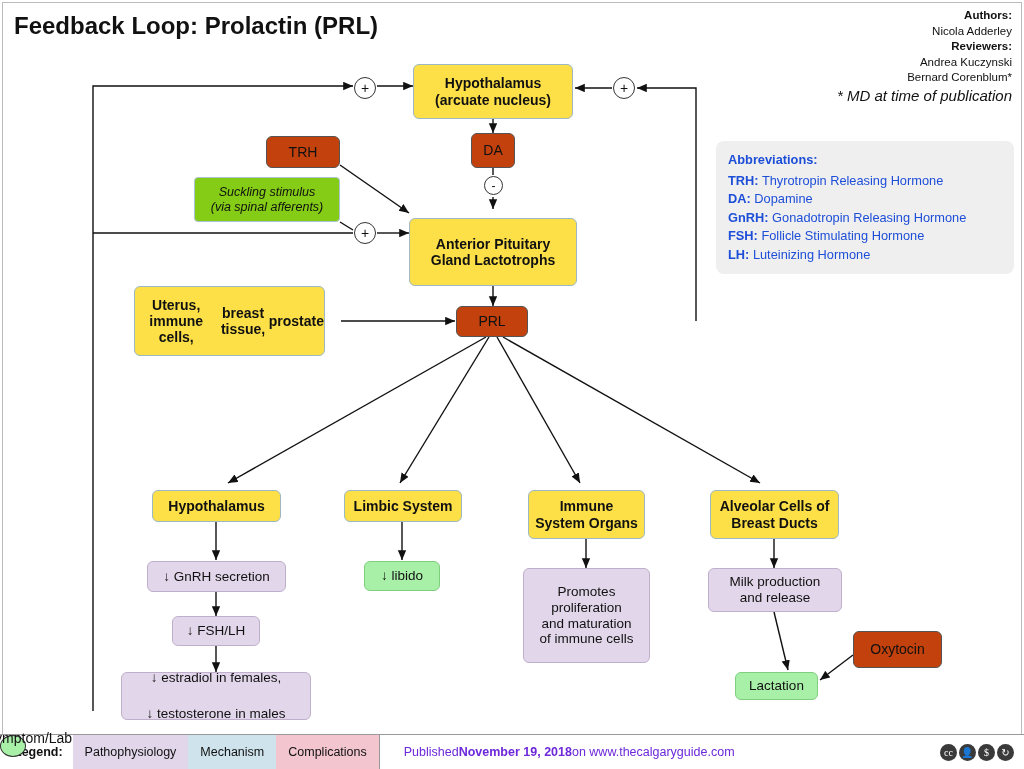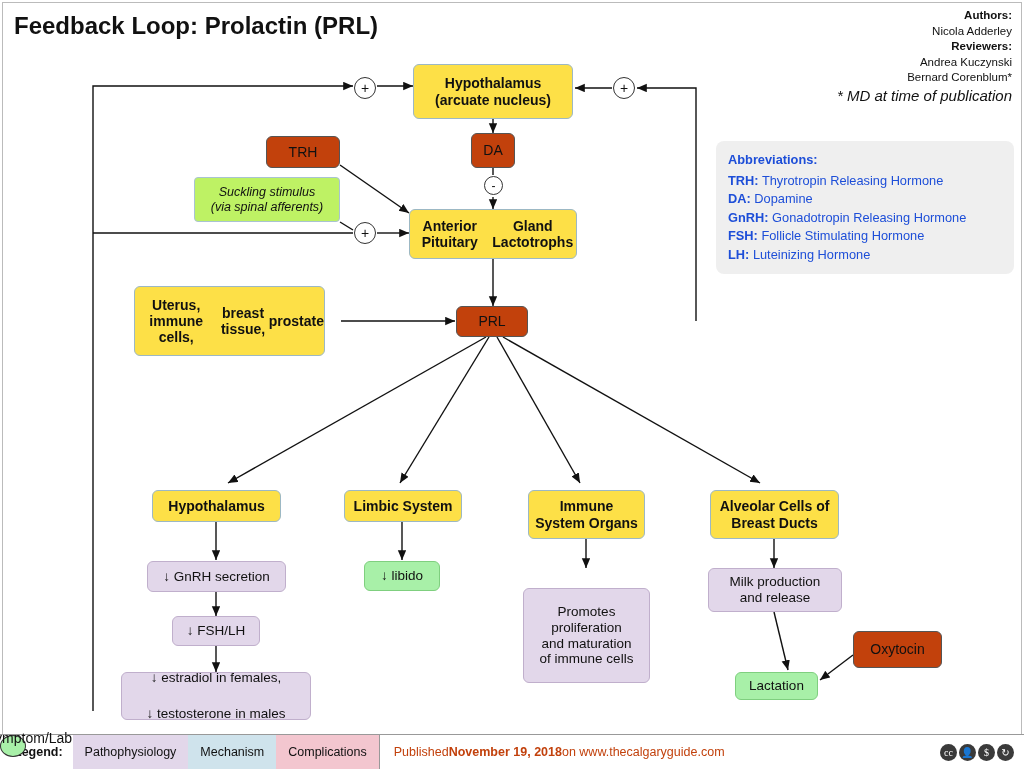--- a/index.html
+++ b/index.html
@@ -52,21 +52,21 @@
     font-size: 13.5px;
     color: #111;
   }
   .white {
     background: #c2410c;
     border: 1px solid #555;
     font-size: 14px;
     color: #111;
   }
   .italic-box {
-    background: #bef264;
+    background: #84cc16;
     border: 1px solid #a9c3d2;
     font-style: italic;
     font-size: 12.5px;
     color: #111;
     border-radius: 4px;
   }
   .title {
     position: absolute;
     left: 14px; top: 12px;
     font-size: 24px;
@@ -137,23 +137,23 @@
     display: flex; align-items: center; justify-content: center;
     padding: 0 12px;
     color: #111;
   }
   .chip.path { background: #e2d7ea; }
   .chip.mech { background: #cfe3ec; }
   .chip.sign { background: #a8f0a8; }
   .chip.comp { background: #f3c6cf; }
   .footer .published {
     display: flex; align-items: center;
-    padding: 0 14px;
+    padding: 0 24px;
     border-left: 1px solid #999;
-    color: #c2410c;
+    color: #6d28d9;
     flex: 1;
   }
   .footer .published b { font-weight: bold; }
   .cc {
     display: flex; align-items: center;
     padding-right: 10px;
   }
   .cc-badge {
     display: flex; align-items: center; gap: 2px;
   }
@@ -271,21 +271,21 @@
   <div class="sign" style="left:354px; top:77px;">
     <span>+</span>
   </div>
   <div class="sign" style="left:613px; top:77px;">
     <span>+</span>
   </div>
   <div class="sign" style="left:354px; top:222px;">
     <span>+</span>
   </div>
 
-  <div class="node blue" style="left:409px; top:209px; width:168px; height:50px; ">
+  <div class="node blue" style="left:409px; top:218px; width:168px; height:68px; flex-direction:column;">
     <span>Anterior Pituitary</span>
     <span>Gland Lactotrophs</span>
   </div>
 
   <div class="node blue" style="left:134px; top:286px; width:191px; height:70px; flex-direction:row;justify-content:flex-end;">
     <span>Uterus, immune cells,</span>
     <span>breast tissue,</span>
     <span>prostate</span>
   </div>
 
@@ -316,21 +316,21 @@
 
   <div class="node green" style="left:364px; top:561px; width:76px; height:30px;">
     <span>↓ libido</span>
   </div>
 
   <div class="node blue" style="left:528px; top:490px; width:117px; height:49px; flex-direction:column;">
     <span>Immune</span>
     <span>System Organs</span>
   </div>
 
-  <div class="node purple" style="left:523px; top:588px; width:127px; height:95px; flex-direction:column;align-items:center;">
+  <div class="node purple" style="left:523px; top:568px; width:127px; height:95px; flex-direction:column;align-items:center;">
     <span>Promotes</span>
     <span>proliferation</span>
     <span>and maturation</span>
     <span>of immune cells</span>
   </div>
 
   <div class="node blue" style="left:710px; top:490px; width:129px; height:49px; flex-direction:column;">
     <span>Alveolar Cells of</span>
     <span>Breast Ducts</span>
   </div>

